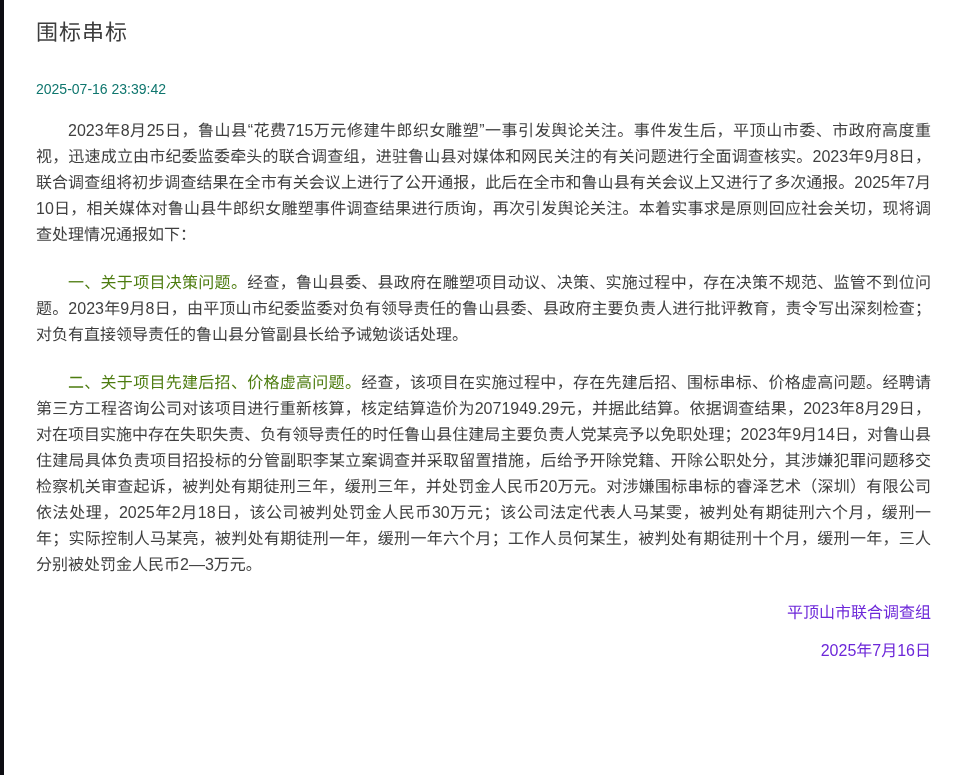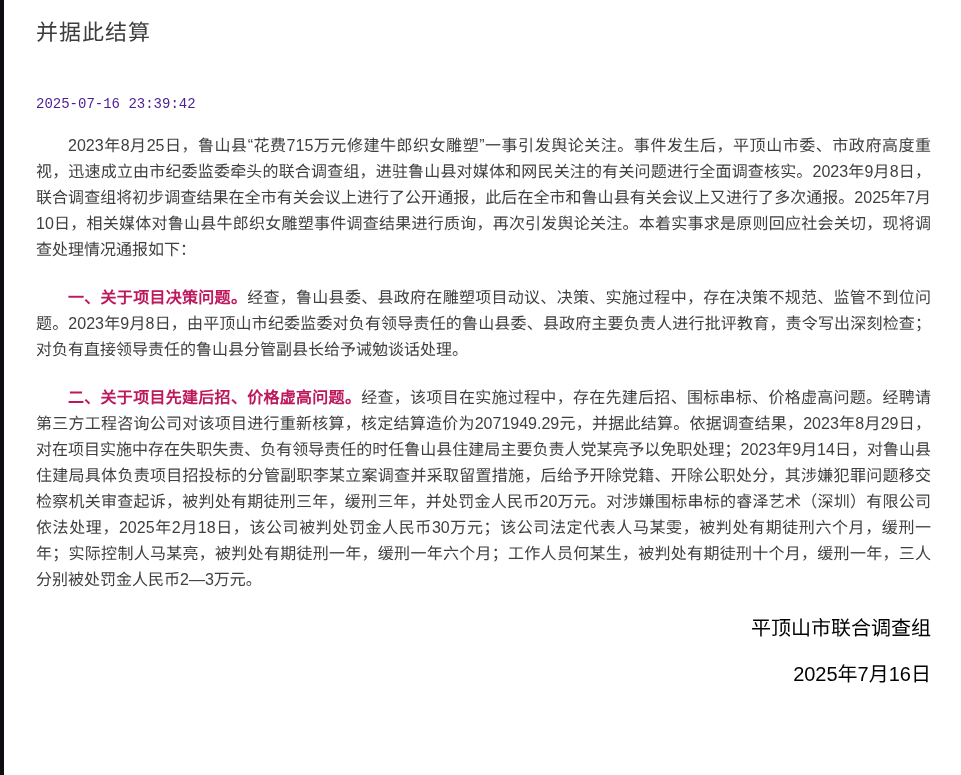--- a/index.html
+++ b/index.html
@@ -27,69 +27,68 @@
   }
   .page-title {
     font-size: 22px;
     font-weight: 400;
     color: #3d3d3d;
     letter-spacing: 1px;
     margin: 0;
     line-height: 26px;
   }
   .timestamp {
-    margin-top: 49px;
+    margin-top: 34px;
     font-size: 14px;
-    color: #4c1d95;
+    color: #0f766e;
     line-height: 18px;
-    font-family: Liberation Mono, monospace;
   }
   .article {
     margin-top: 20px;
   }
   .article p {
     margin: 12px 0 22px 0;
     font-size: 16px;
     line-height: 26px;
     color: #3f3f3f;
     text-align: justify;
     text-indent: 2em;
   }
   .article p.last-para {
     margin-top: 36px;
     margin-bottom: 0;
   }
   .section-heading {
-    font-weight: 700;
-    color: #be185d;
+    font-weight: 400;
+    color: #4d7c0f;
   }
   .signature-block {
     margin-top: 19px;
     text-align: right;
-    font-size: 20px;
-    color: #000000;
+    font-size: 16px;
+    color: #6d28d9;
   }
   .signature-line {
     line-height: 26px;
   }
   .date-line {
-    margin-top: 20px;
+    margin-top: 12px;
     line-height: 26px;
     text-align: right;
   }
 </style>
 </head>
 <body>
 
 <div class="viewport">
   <div class="edge-strip"></div>
 
   <div class="page">
 
-    <h1 class="page-title">并据此结算</h1>
+    <h1 class="page-title">围标串标</h1>
 
     <div class="timestamp">2025-07-16 23:39:42</div>
 
     <div class="article">
 
       <p><span>2023年8月25日，鲁山县“花费715万元修建牛郎织女雕塑”一事引发舆论关注。事件发生后，平顶山市委、市政府高度重视，迅速成立由市纪委监委牵头的联合调查组，进驻鲁山县对媒体和网民关注的有关问题进行全面调查核实。2023年9月8日，联合调查组将初步调查结果在全市有关会议上进行了公开通报，此后在全市和鲁山县有关会议上又进行了多次通报。2025年7月10日，相关媒体对鲁山县牛郎织女雕塑事件调查结果进行质询，再次引发舆论关注。本着实事求是原则回应社会关切，现将调查处理情况通报如下：</span></p>
 
       <p><strong class="section-heading">一、关于项目决策问题。</strong><span>经查，鲁山县委、县政府在雕塑项目动议、决策、实施过程中，存在决策不规范、监管不到位问题。2023年9月8日，由平顶山市纪委监委对负有领导责任的鲁山县委、县政府主要负责人进行批评教育，责令写出深刻检查；对负有直接领导责任的鲁山县分管副县长给予诫勉谈话处理。</span></p>
 
       <p><strong class="section-heading">二、关于项目先建后招、价格虚高问题。</strong><span>经查，该项目在实施过程中，存在先建后招、围标串标、价格虚高问题。经聘请第三方工程咨询公司对该项目进行重新核算，核定结算造价为2071949.29元，并据此结算。依据调查结果，2023年8月29日，对在项目实施中存在失职失责、负有领导责任的时任鲁山县住建局主要负责人党某亮予以免职处理；2023年9月14日，对鲁山县住建局具体负责项目招投标的分管副职李某立案调查并采取留置措施，后给予开除党籍、开除公职处分，其涉嫌犯罪问题移交检察机关审查起诉，被判处有期徒刑三年，缓刑三年，并处罚金人民币20万元。对涉嫌围标串标的睿泽艺术（深圳）有限公司依法处理，2025年2月18日，该公司被判处罚金人民币30万元；该公司法定代表人马某雯，被判处有期徒刑六个月，缓刑一年；实际控制人马某亮，被判处有期徒刑一年，缓刑一年六个月；工作人员何某生，被判处有期徒刑十个月，缓刑一年，三人分别被处罚金人民币2—3万元。</span></p>

